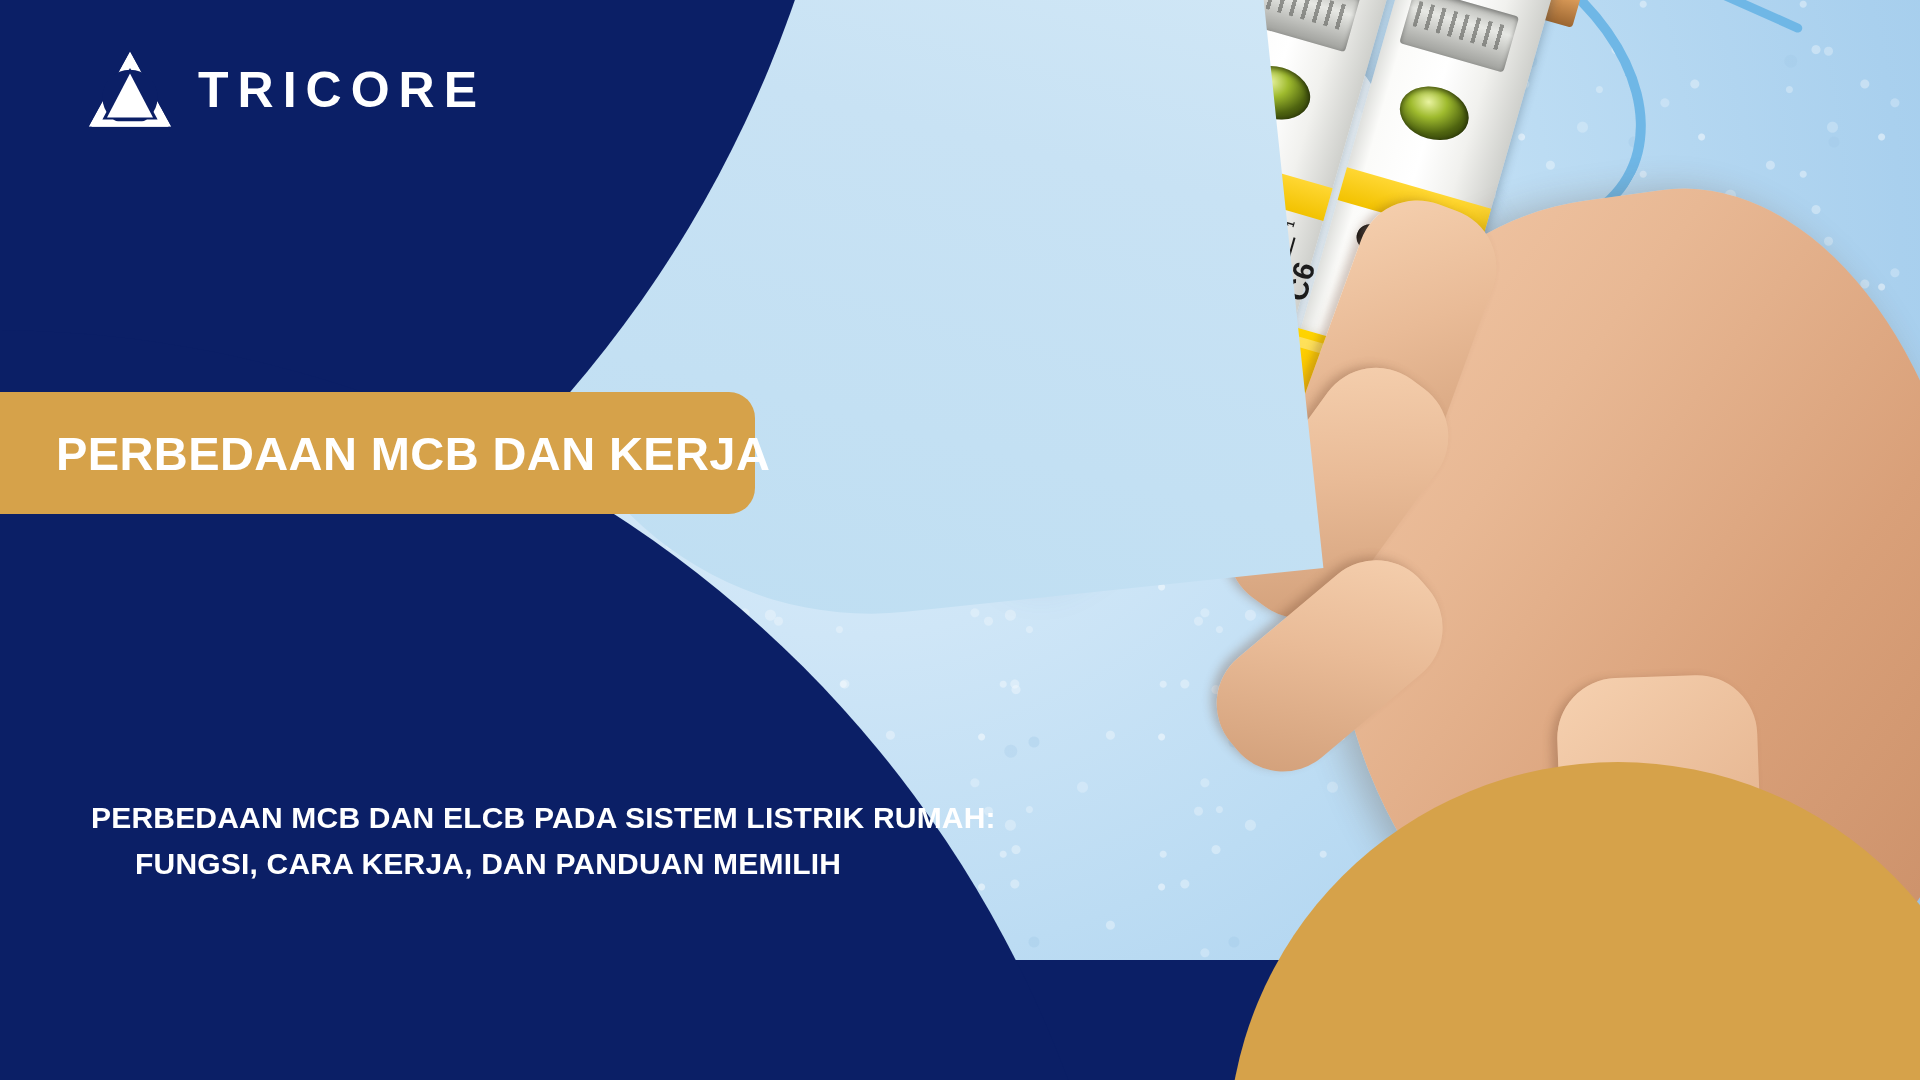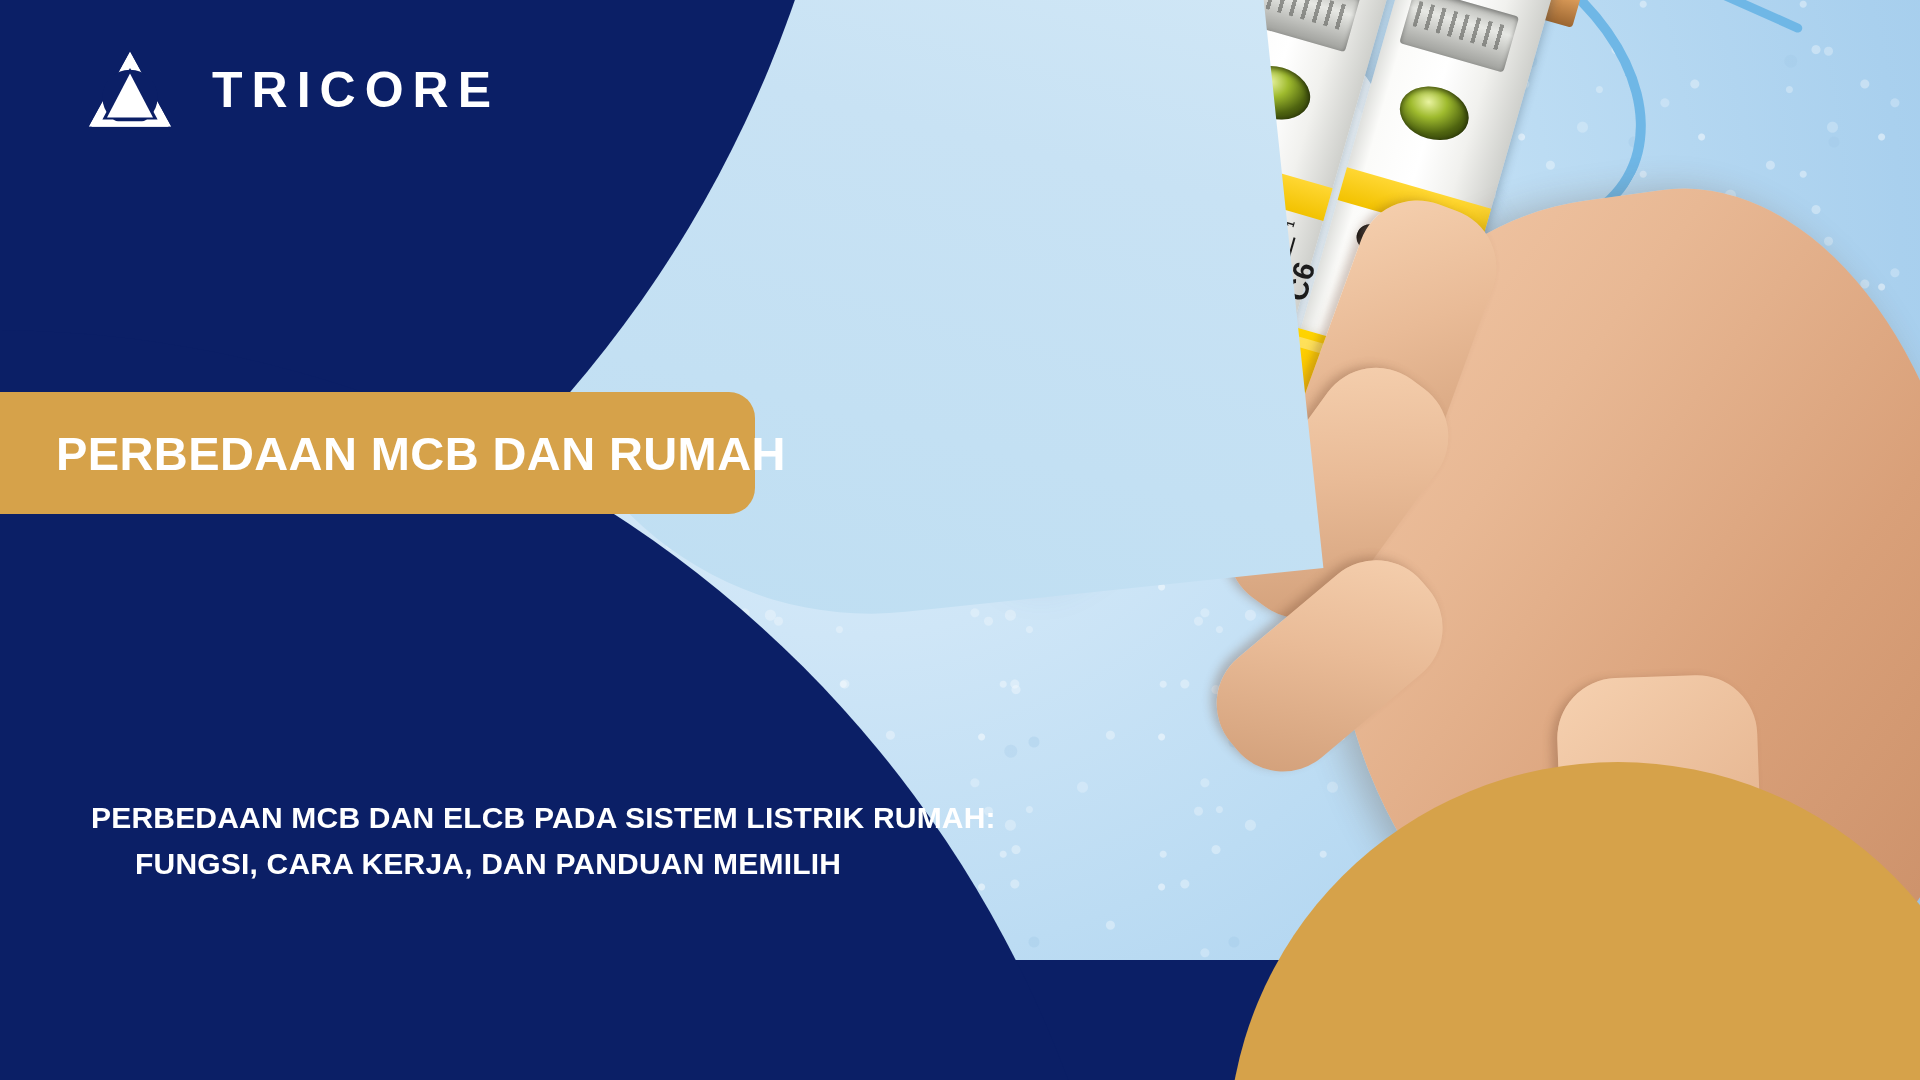--- a/index.html
+++ b/index.html
@@ -266,21 +266,21 @@
     position:absolute;
     left:1228px; top:762px;
     width:780px; height:780px;
     background:#d6a24a;
     border-radius:50%;
   }
 
   
   .logo{
     position:absolute; left:84px; top:44px;
-    display:flex; align-items:center; gap:36px;
+    display:flex; align-items:center; gap:22px;
     z-index:30;
   }
   .logo-mark{ width:92px; height:92px; display:block; }
   .logo-text{
     color:#ffffff;
     font-size:50px;
     font-weight:700;
     letter-spacing:9px;
     line-height:1;
     font-family:"Liberation Sans", sans-serif;
@@ -466,21 +466,21 @@
 
       <circle cx="50" cy="58" r="30" fill="#0b1f66"></circle>
       <path d="M50 32 L75 80 L25 80 Z" fill="#ffffff"></path>
 
       <path d="M12 84 L88 84 L92 90 L8 90 Z" fill="#ffffff"></path>
     </svg>
     <div class="logo-text">TRICORE</div>
   </div>
 
   <div class="title-banner">
-    <div class="title-text">PERBEDAAN MCB DAN RUMAH</div>
+    <div class="title-text">PERBEDAAN MCB DAN KERJA</div>
   </div>
 
   <div class="subtitle-wrap">
     <div class="subtitle-bar"></div>
     <div class="subtitle-text">
       <span class="l1">PERBEDAAN MCB DAN ELCB PADA SISTEM LISTRIK RUMAH:</span>
       <span class="l2">FUNGSI, CARA KERJA, DAN PANDUAN MEMILIH</span>
     </div>
   </div>
 

